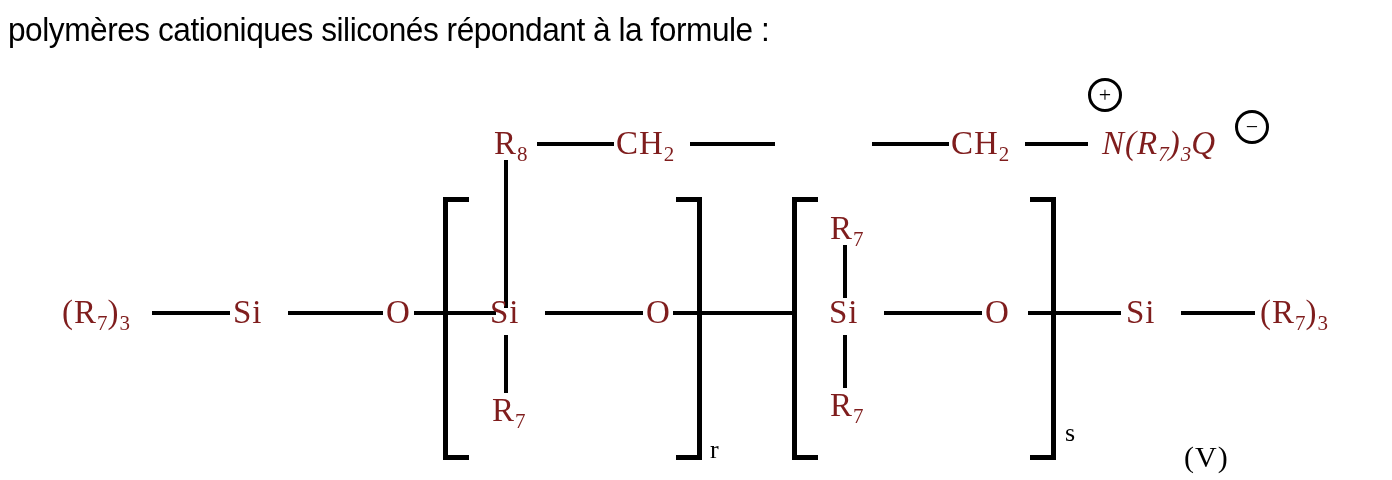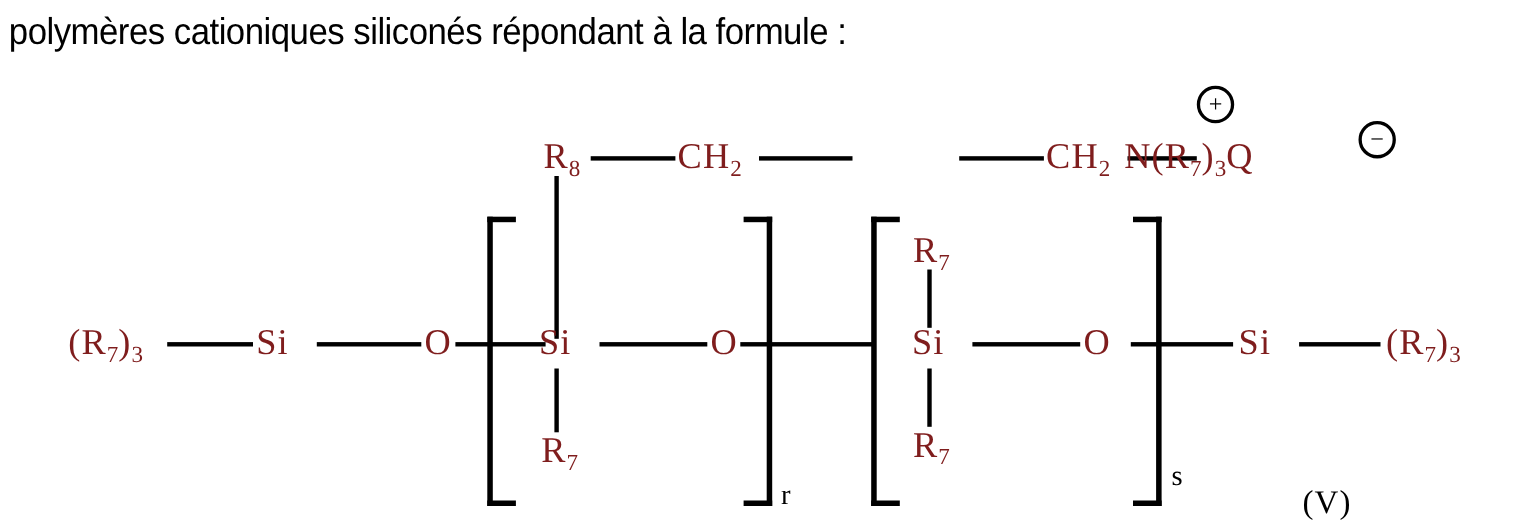--- a/index.html
+++ b/index.html
@@ -139,21 +139,21 @@
   <div class="atom" style="left:951px; top:67px;">
     <span>CH</span><sub>2</sub>
   </div>
 
   <div class="hbond" style="left:1025px; top:82px; width:63px;"></div>
 
   <div class="charge" style="left:1088px; top:18px; width:34px; height:34px;">
     <span>+</span>
   </div>
 
-  <div class="atom" style="left:1022px; top:67px;">
+  <div class="atom" style="left:1102px; top:67px;font-style:italic;">
     <span>N</span><span>(R</span><sub>7</sub><span>)</span><sub>3</sub><span>Q</span>
   </div>
 
   <div class="charge" style="left:1235px; top:50px; width:34px; height:34px;">
     <span>−</span>
   </div>
 
   <div class="vbond" style="left:504px; top:100px; height:148px;"></div>
 
   <div class="atom" style="left:62px; top:236px;">

